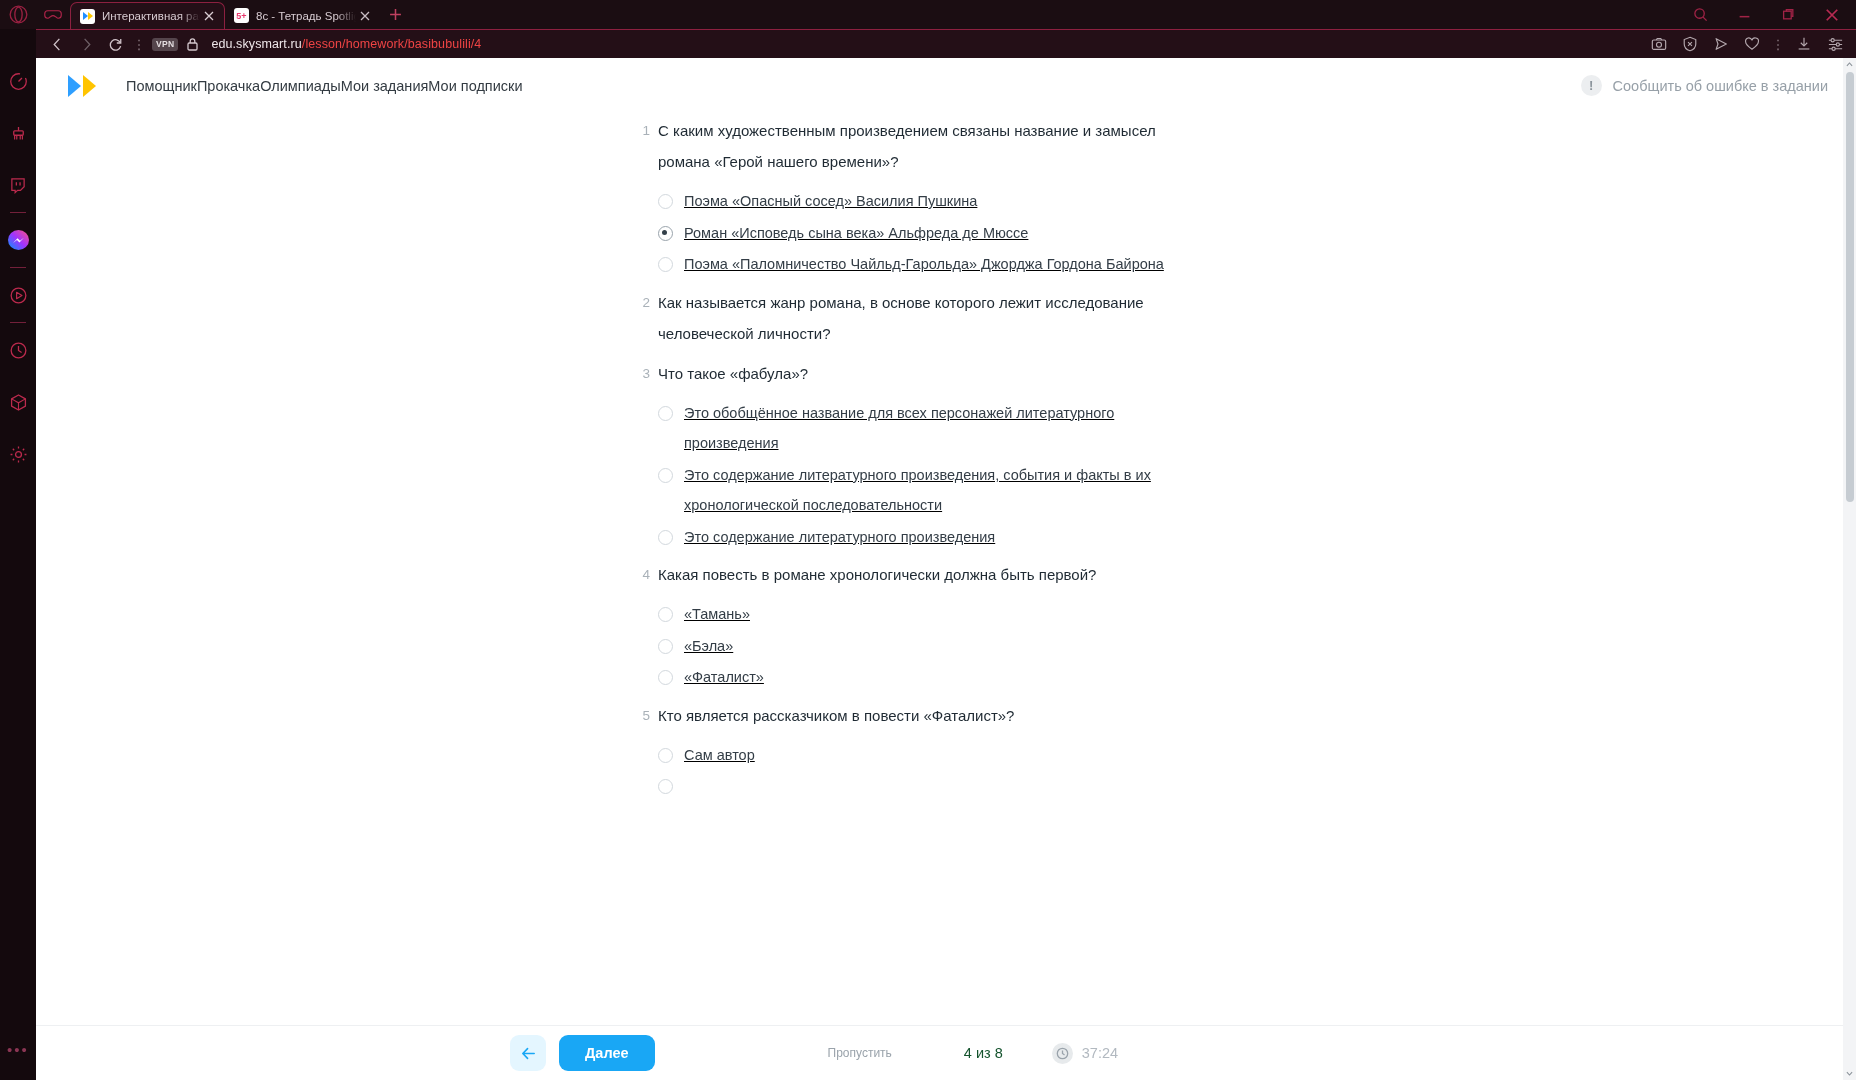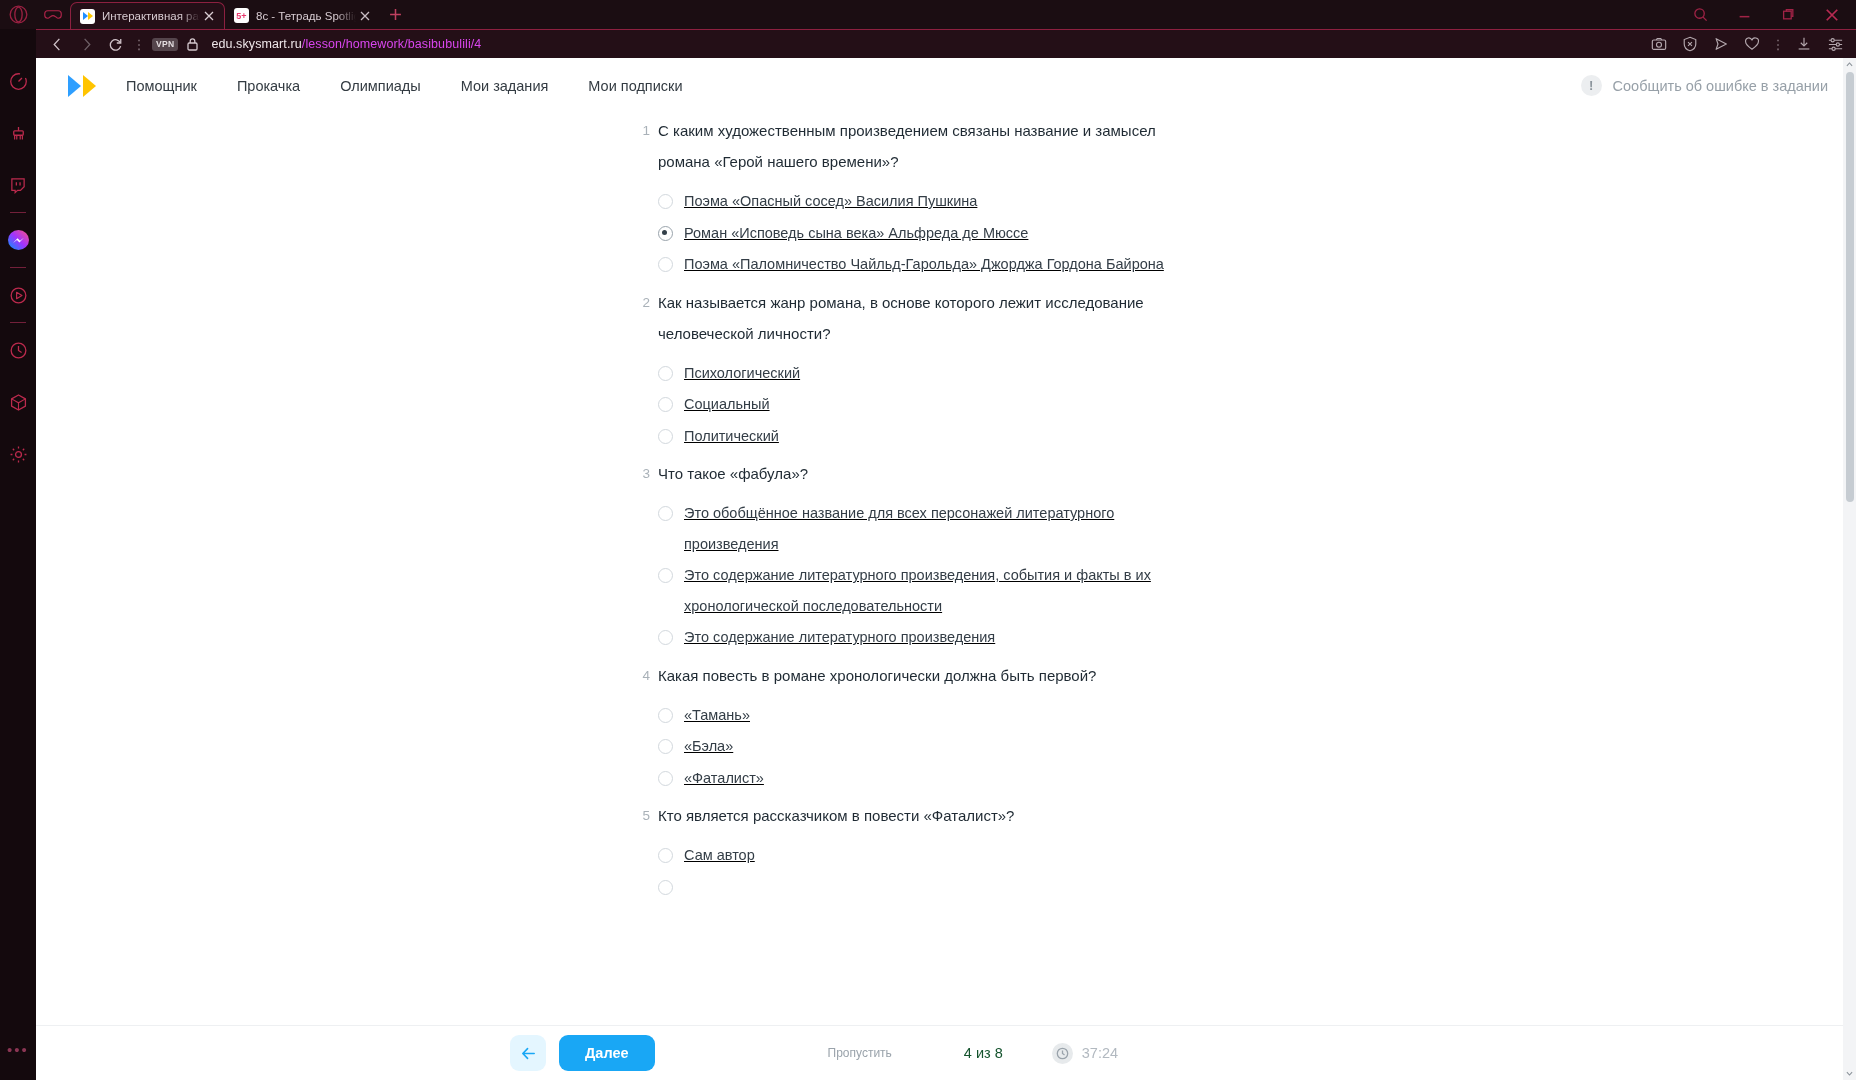--- a/index.html
+++ b/index.html
@@ -67,21 +67,21 @@
     border-top: 1px solid #8d2040;
   }
   .nav-btn { width: 29px; height: 25px; display:flex;align-items:center;justify-content:center; }
   .kebab { width: 18px; height: 25px; display:flex;align-items:center;justify-content:center; color:#8a7a82; font-size:13px; letter-spacing:0; }
   .vpn-badge {
     background: #55454c; color: #e4dde0; font-size: 8.5px; font-weight: bold;
     padding: 1.5px 4px; border-radius: 3px; letter-spacing: .3px; margin-left: 4px;
   }
   .lock-ico { margin-left: 8px; display:flex;align-items:center; }
   .urltext { margin-left: 12px; font-size: 12.5px; color: #efe7ea; letter-spacing: .1px; }
-  .urltext .dim { color: #d946ef; }
+  .urltext .dim { color: #ef4444; }
   .tb-icons { margin-left: auto; display: flex; align-items: center; gap: 3px; }
   .tbi { width: 28px; height: 25px; display:flex;align-items:center;justify-content:center; }
 
   
   .sidebar {
     position: absolute; top: 29px; left: 0; width: 36px; height: 1051px;
     background: #14090d; display: flex; flex-direction: column; align-items: center;
     padding-top: 26px;
   }
   .sb-item { width: 36px; height: 52px; display: flex; align-items: center; justify-content: center; }
@@ -93,21 +93,21 @@
     position: absolute; top: 58px; left: 36px;
     width: 1820px; height: 1022px; background: #ffffff; overflow: hidden;
   }
   .page-header {
     height: 55px; display: flex; align-items: center; padding: 0 28px 0 32px;
     background: #fff;
   }
   .logo { display: flex; align-items: center; gap: 2px; margin-right: 30px; }
   .logo .t-blue { width:0;height:0;border-left:13px solid #2e9fff;border-top:11px solid transparent;border-bottom:11px solid transparent; }
   .logo .t-yellow { width:0;height:0;border-left:13px solid #ffc400;border-top:11px solid transparent;border-bottom:11px solid transparent; }
-  .navlinks { display: flex; align-items: center; gap: 40px; }
+  .navlinks { display: flex; align-items: center; }
   .navlink { font-size: 14.5px; color: #333b42; font-weight: 500; cursor: pointer; }
   .err-report { margin-left: auto; display: flex; align-items: center; gap: 11px; }
   .err-ico {
     width: 21px; height: 21px; border-radius: 50%; background: #eceef0;
     color: #8b949c; font-size: 13px; font-weight: bold;
     display: flex; align-items: center; justify-content: center;
   }
   .err-text { font-size: 14.5px; color: #97a0a8; }
 
   
@@ -428,34 +428,20 @@
               <span class="opt-text">Поэма «Паломничество Чайльд-Гарольда» Джорджа Гордона Байрона</span>
             </div>
           </div>
         </div>
 
         <div class="q-block">
           <div class="q-head">
             <div class="q-num">2</div>
             <div class="q-text">Как называется жанр романа, в основе которого лежит исследование человеческой личности?</div>
           </div>
-          <div class="opt-list">
-            <div class="opt">
-              <span class="radio"></span>
-              <span class="opt-text">Психологический</span>
-            </div>
-            <div class="opt">
-              <span class="radio"></span>
-              <span class="opt-text">Социальный</span>
-            </div>
-            <div class="opt">
-              <span class="radio"></span>
-              <span class="opt-text">Политический</span>
-            </div>
-          </div>
         </div>
 
         <div class="q-block">
           <div class="q-head">
             <div class="q-num">3</div>
             <div class="q-text">Что такое «фабула»?</div>
           </div>
           <div class="opt-list">
             <div class="opt">
               <span class="radio"></span>

